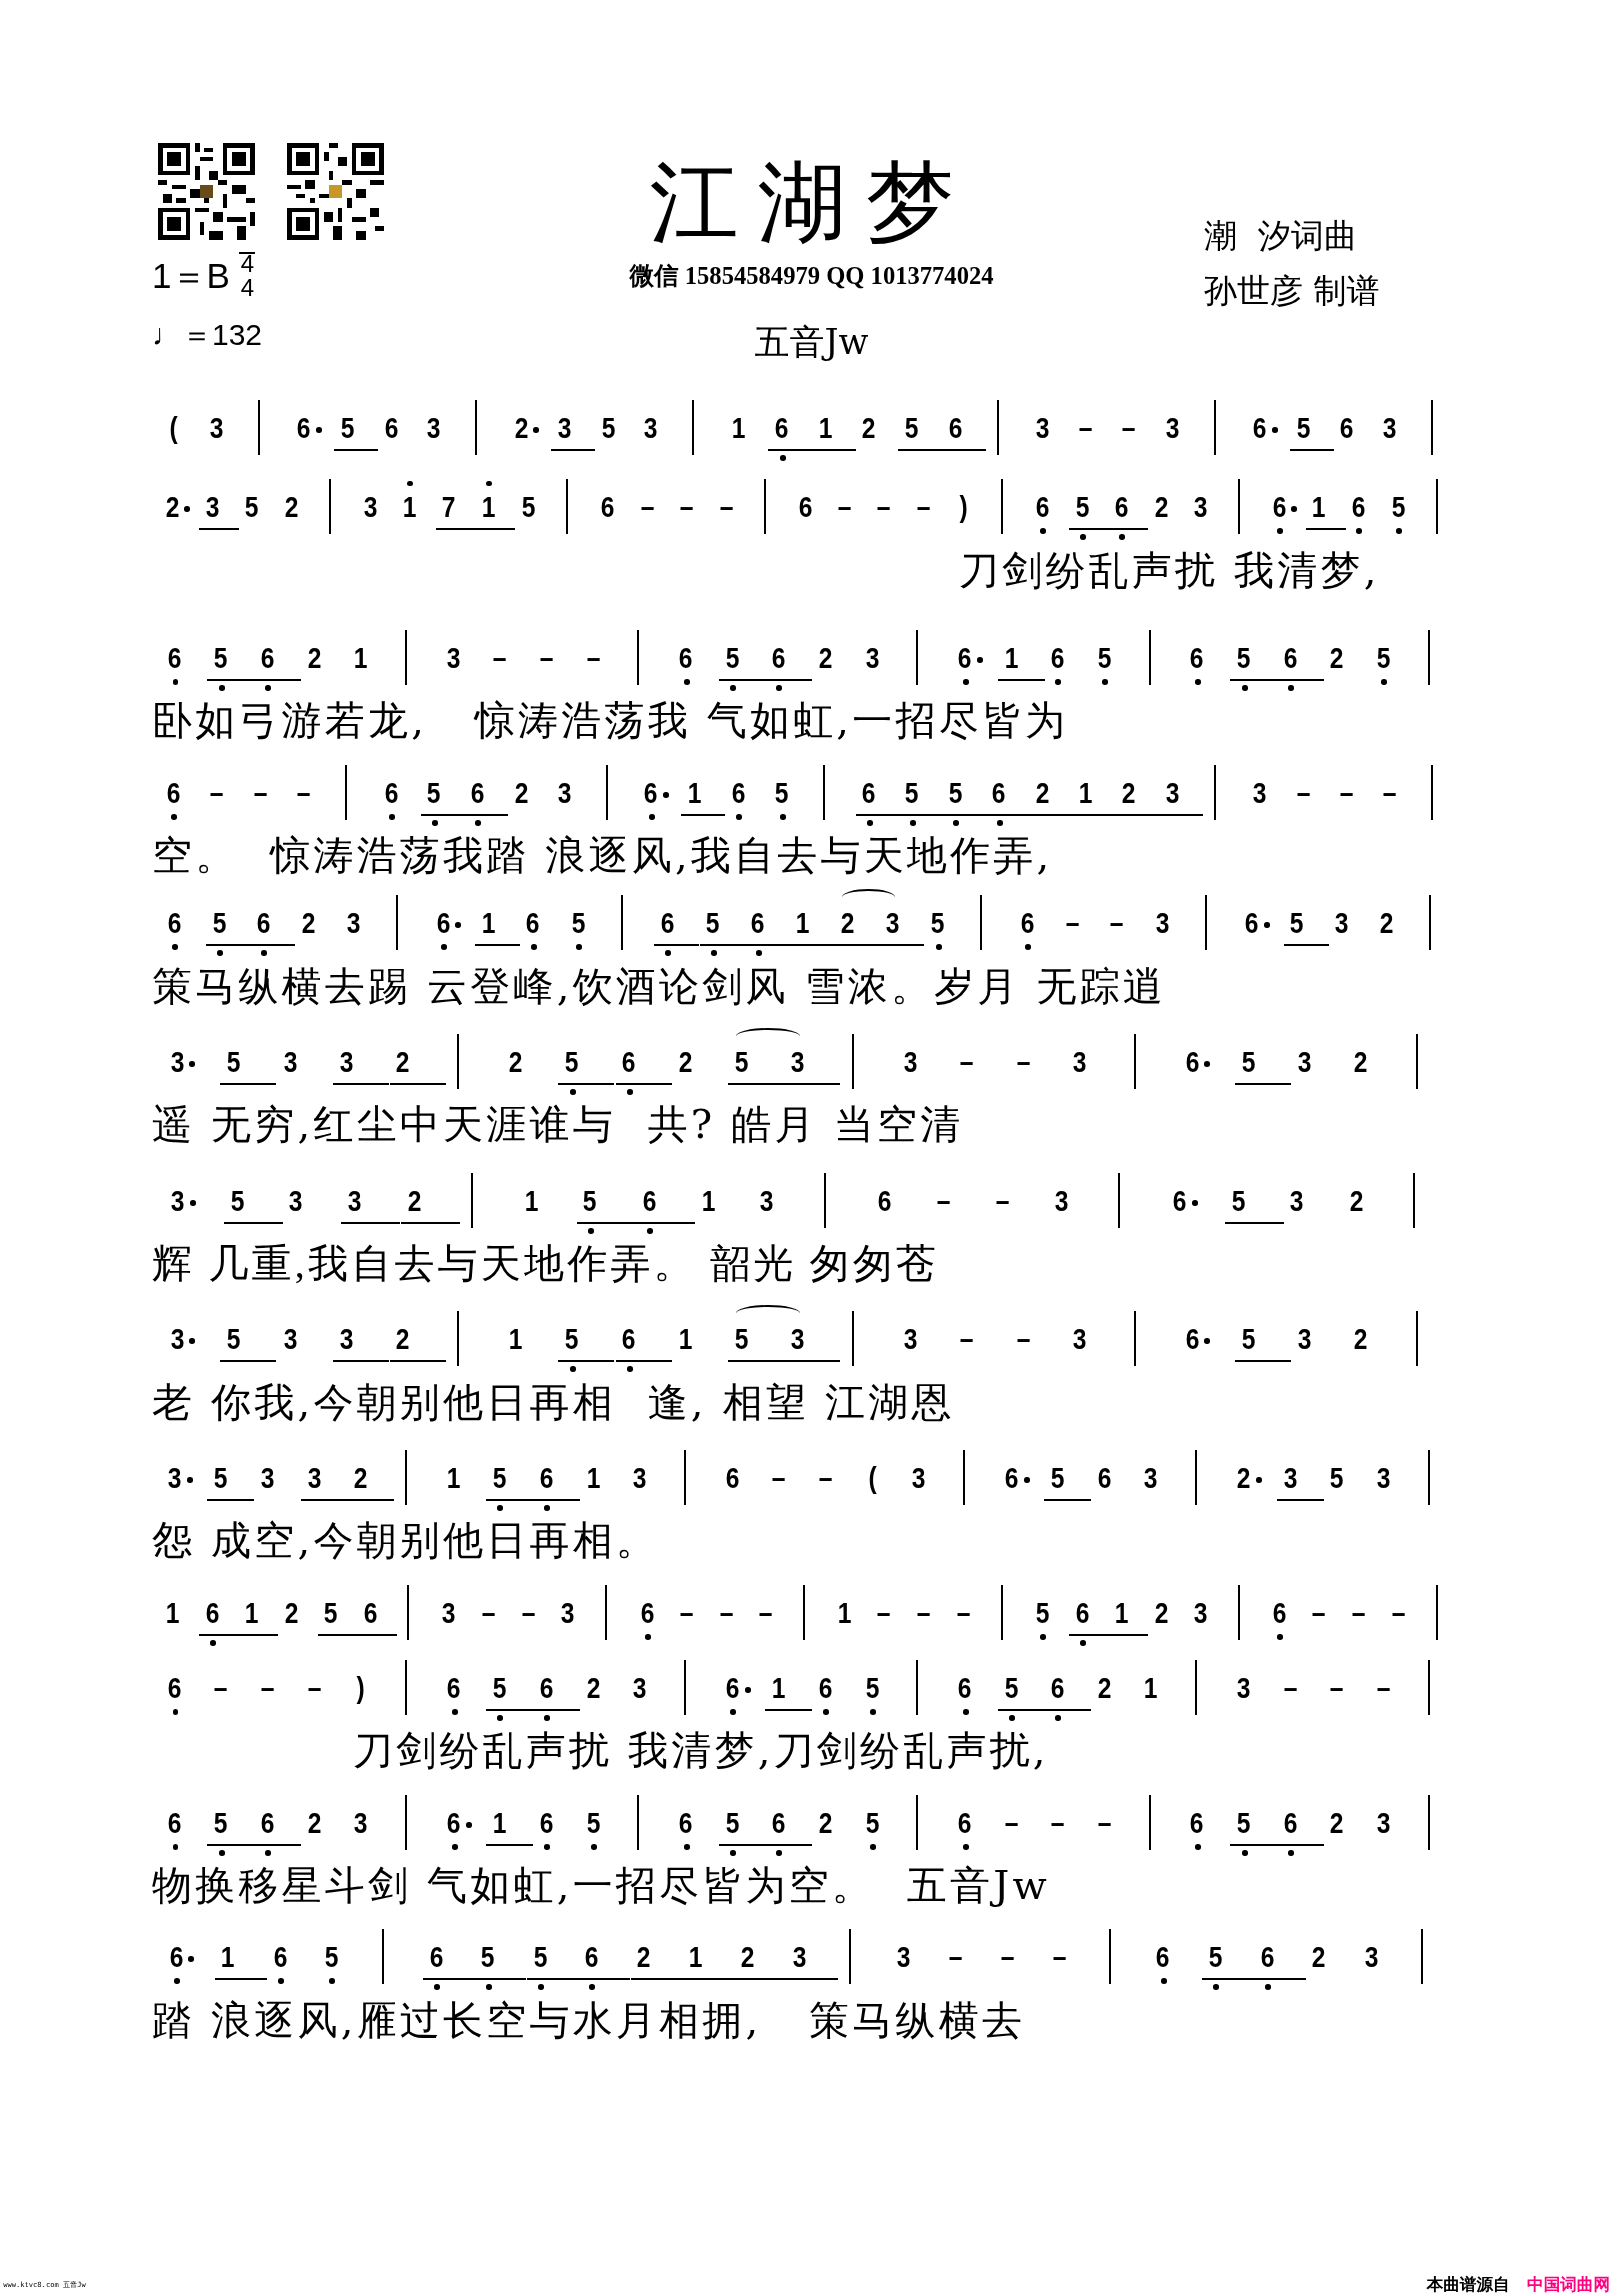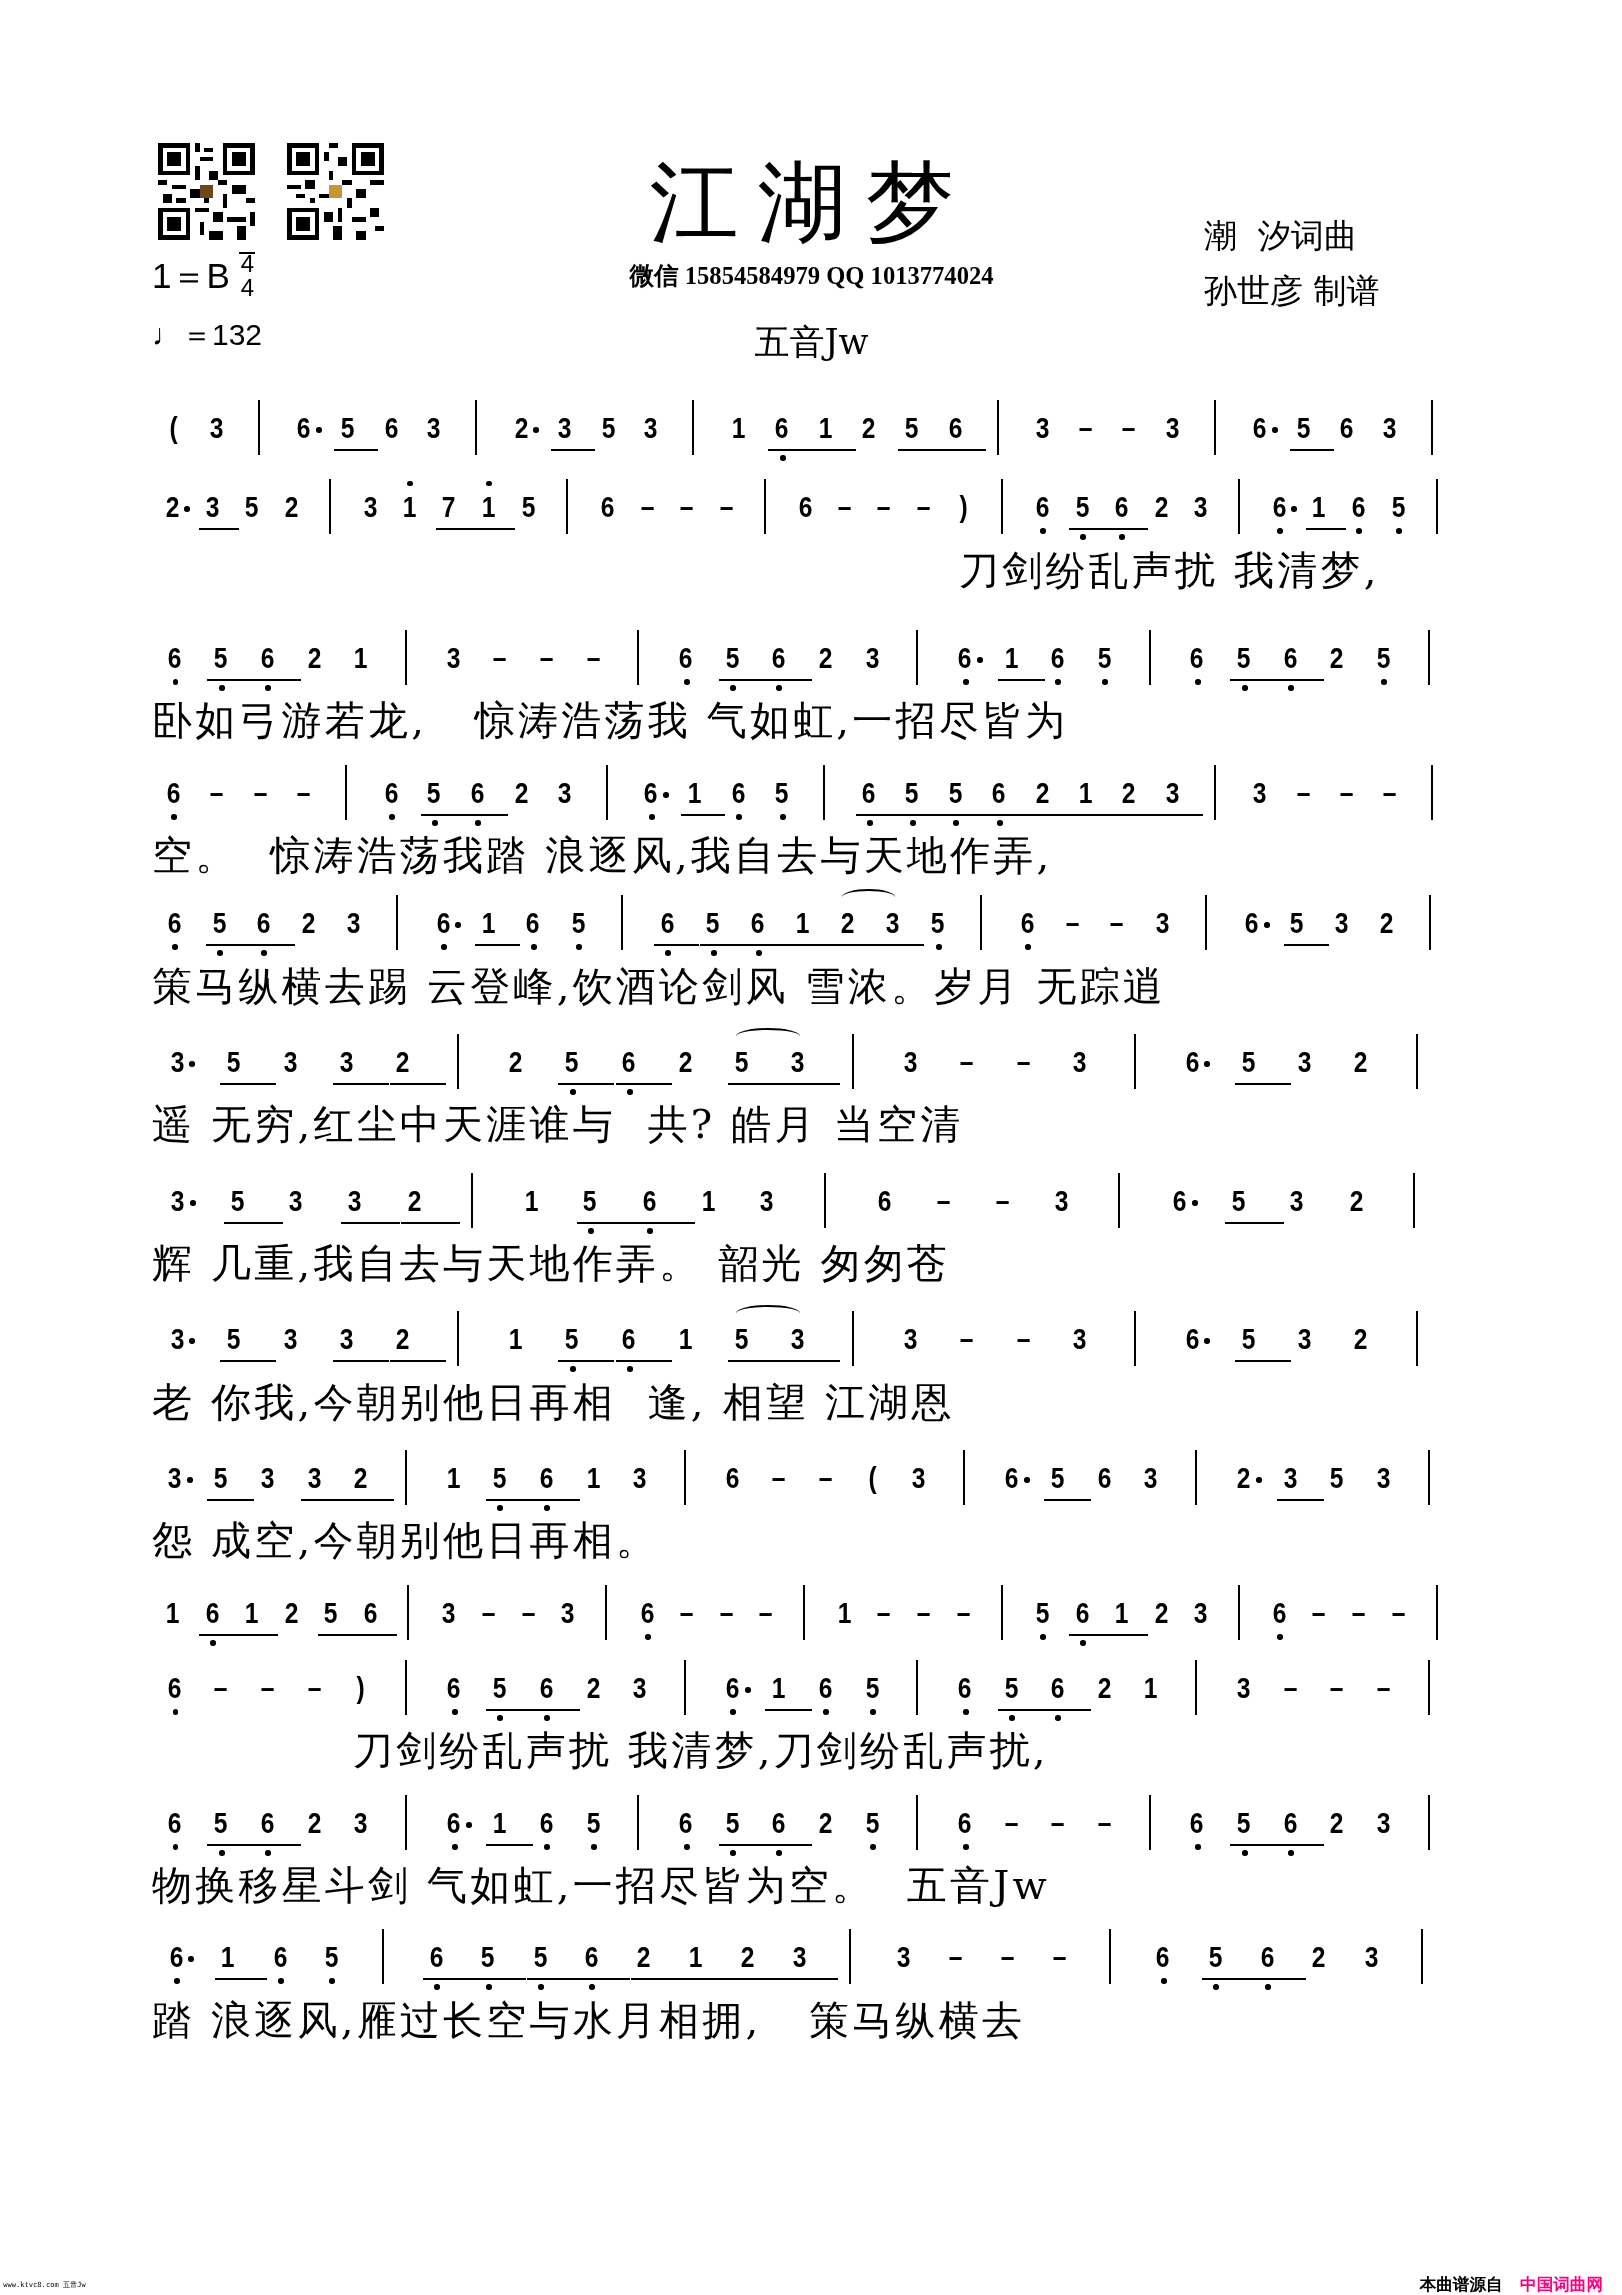--- a/index.html
+++ b/index.html
@@ -14,21 +14,21 @@
   .frac .bar{width:16px;height:2.4px;background:#000;}
   .tempo{position:absolute;left:152px;top:315px;font-size:30px;}
   .sub{position:absolute;left:0;width:1623px;top:319px;text-align:center;font-family:"DejaVu Serif",serif;font-size:35px;}
   .row{position:absolute;left:152px;width:1325px;height:79px;}
   .tok{position:absolute;top:9.5px;font-family:"Liberation Sans",sans-serif;font-weight:bold;font-size:30px;line-height:35px;text-align:center;width:17.4px;transform:scaleX(0.82);}
   .bar{position:absolute;top:0;width:1.6px;height:55px;background:#000;}
   .ul{position:absolute;height:2.4px;background:#000;}
   .dot{position:absolute;width:5.5px;height:5.5px;border-radius:50%;background:#000;}
   .lyric{position:absolute;left:152px;font-family:"DejaVu Serif",serif;font-size:40px;white-space:pre;letter-spacing:3.2px;}
   .footer-left{position:absolute;left:3.2px;top:2280px;font-family:"DejaVu Sans Mono",monospace;font-size:7.1px;}
-  .footer-right{position:absolute;right:20px;top:2274px;font-family:"DejaVu Sans",sans-serif;font-size:16.6px;font-weight:bold;}
+  .footer-right{position:absolute;right:13px;top:2274px;font-family:"DejaVu Sans",sans-serif;font-size:16.6px;font-weight:bold;}
   .footer-right .brand{color:#ff0080;margin-left:17.4px;}
 </style>
 </head>
 <body>
 
 <div class="qr" style="left:158px;">
   <svg viewBox="0 0 21 21" shape-rendering="crispEdges">
     <rect width="21" height="21" fill="#fff"></rect>
     <path d="M0 0h7v7H0zM1 1v5h5V1zM2 2h3v3H2zM14 0h7v7h-7zM15 1v5h5V1zM16 2h3v3h-3zM0 14h7v7H0zM1 15v5h5v-5zM2 16h3v3H2z" fill="#000" fill-rule="evenodd"></path>
     <path d="M8 0h1v2H8zM10 1h2v1h-2zM9 3h3v1H9zM8 5h1v3H8zM11 6h2v2h-2zM0 8h2v1H0zM3 9h3v1H3zM7 10h2v2H7zM10 9h1v4h-1zM13 8h2v1h-2zM16 9h3v2h-3zM19 12h2v1h-2zM14 11h1v3h-1zM8 14h3v1H8zM12 15h2v2h-2zM9 17h1v3H9zM15 16h4v1h-4zM17 18h2v3h-2zM11 19h3v2h-3zM20 15h1v3h-1zM1 11h2v2H1zM4 12h2v1H4z" fill="#000"></path>
@@ -387,21 +387,21 @@
       <div class="tok" style="left: 901px;">3</div>
       <div class="bar" style="left: 966px;"></div>
       <div class="tok" style="left: 1019px;">6</div>
       <div class="dot" style="left: 1040px; top: 27px;"></div>
       <div class="tok" style="left: 1078px;">5</div>
       <div class="ul" style="left: 1073px; width: 59px; top: 49px;"></div>
       <div class="tok" style="left: 1136px;">3</div>
       <div class="tok" style="left: 1196px;">2</div>
       <div class="bar" style="left: 1261px;"></div>
     </div>
-    <div class="lyric" style="top: 1236px; left: 152px;">辉 几重,我自去与天地作弄。 韶光 匆匆苍</div>
+    <div class="lyric" style="top: 1236px; left: 152px; font-family: Liberation Serif, serif;">辉 几重,我自去与天地作弄。 韶光 匆匆苍</div>
     <div class="row" style="top: 1311px;">
       <div class="tok" style="left: 16.6px;">3</div>
       <div class="dot" style="left: 37px; top: 27px;"></div>
       <div class="tok" style="left: 73px;">5</div>
       <div class="ul" style="left: 68px; width: 56px; top: 49px;"></div>
       <div class="tok" style="left: 130px;">3</div>
       <div class="tok" style="left: 186px;">3</div>
       <div class="ul" style="left: 181px; width: 56px; top: 49px;"></div>
       <div class="tok" style="left: 242px;">2</div>
       <div class="ul" style="left: 238px; width: 56px; top: 49px;"></div>

